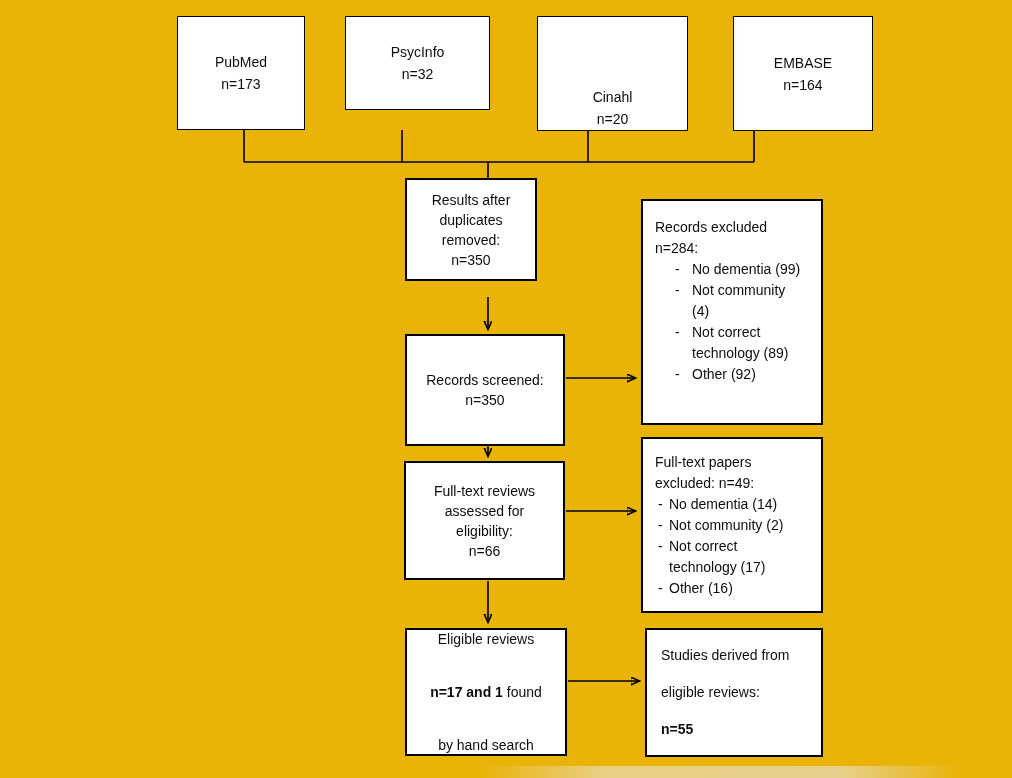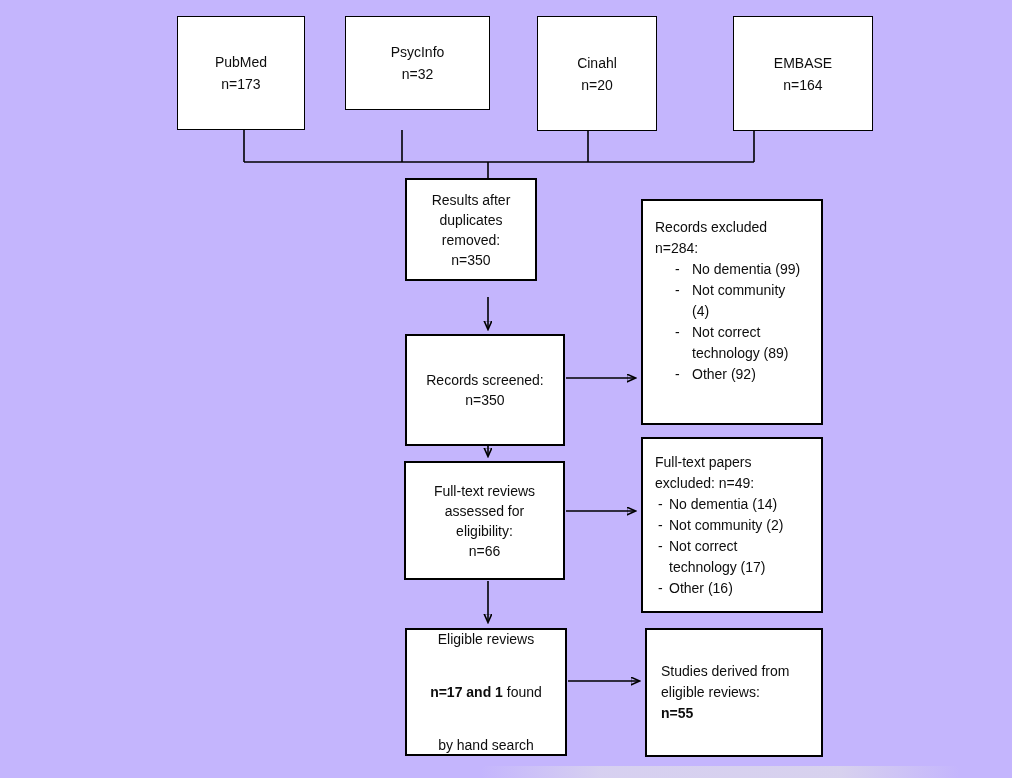--- a/index.html
+++ b/index.html
@@ -4,21 +4,21 @@
 <style>
   html, body {
     margin: 0;
     padding: 0;
     background: #ffffff;
   }
   .canvas {
     position: relative;
     width: 1012px;
     height: 778px;
-    background: #c4b5fd;
+    background: #eab308;
     font-family: "Liberation Sans", sans-serif;
     color: #0d0d0d;
     overflow: hidden;
   }
   .connectors {
     position: absolute;
     left: 0;
     top: 0;
     pointer-events: none;
   }
@@ -47,21 +47,21 @@
   .left-text {
     display: flex;
     flex-direction: column;
     justify-content: flex-start;
     text-align: left;
     line-height: 21px;
   }
   .vcenter { justify-content: center; }
   .pad-a { padding: 16px 8px 0 12px; }
   .pad-b { padding: 13px 8px 0 12px; }
-  .pad-c { padding: 0 8px 0 14px; }
+  .pad-c { padding: 0 8px 0 14px; gap: 16px; }
   .li { display: flex; }
   .li-a { padding-left: 20px; }
   .li-a .dash { width: 17px; flex: 0 0 17px; }
   .li-b { padding-left: 3px; }
   .li-b .dash { width: 11px; flex: 0 0 11px; }
   .bold { font-weight: 700; }
   .bottom-shadow {
     position: absolute;
     left: 480px;
     top: 766px;
@@ -103,21 +103,21 @@
   <div class="box center-text top-box" style="left:177px; top:16px; width:128px; height:114px;">
     <div>PubMed</div>
     <div>n=173</div>
   </div>
 
   <div class="box center-text top-box" style="left:345px; top:16px; width:145px; height:94px;">
     <div>PsycInfo</div>
     <div>n=32</div>
   </div>
 
-  <div class="box center-text top-box" style="left:537px; top:16px; width:120px; height:115px;">
+  <div class="box center-text top-box" style="left:537px; top:16px; width:151px; height:115px;justify-content:flex-end;">
     <div>Cinahl</div>
     <div>n=20</div>
   </div>
 
   <div class="box center-text top-box" style="left:685px; top:16px; width:140px; height:115px;margin-left:48px;">
     <div>EMBASE</div>
     <div>n=164</div>
   </div>
 
   <div class="box thick center-text mid-box" style="left:405px; top:178px; width:132px; height:103px;">

